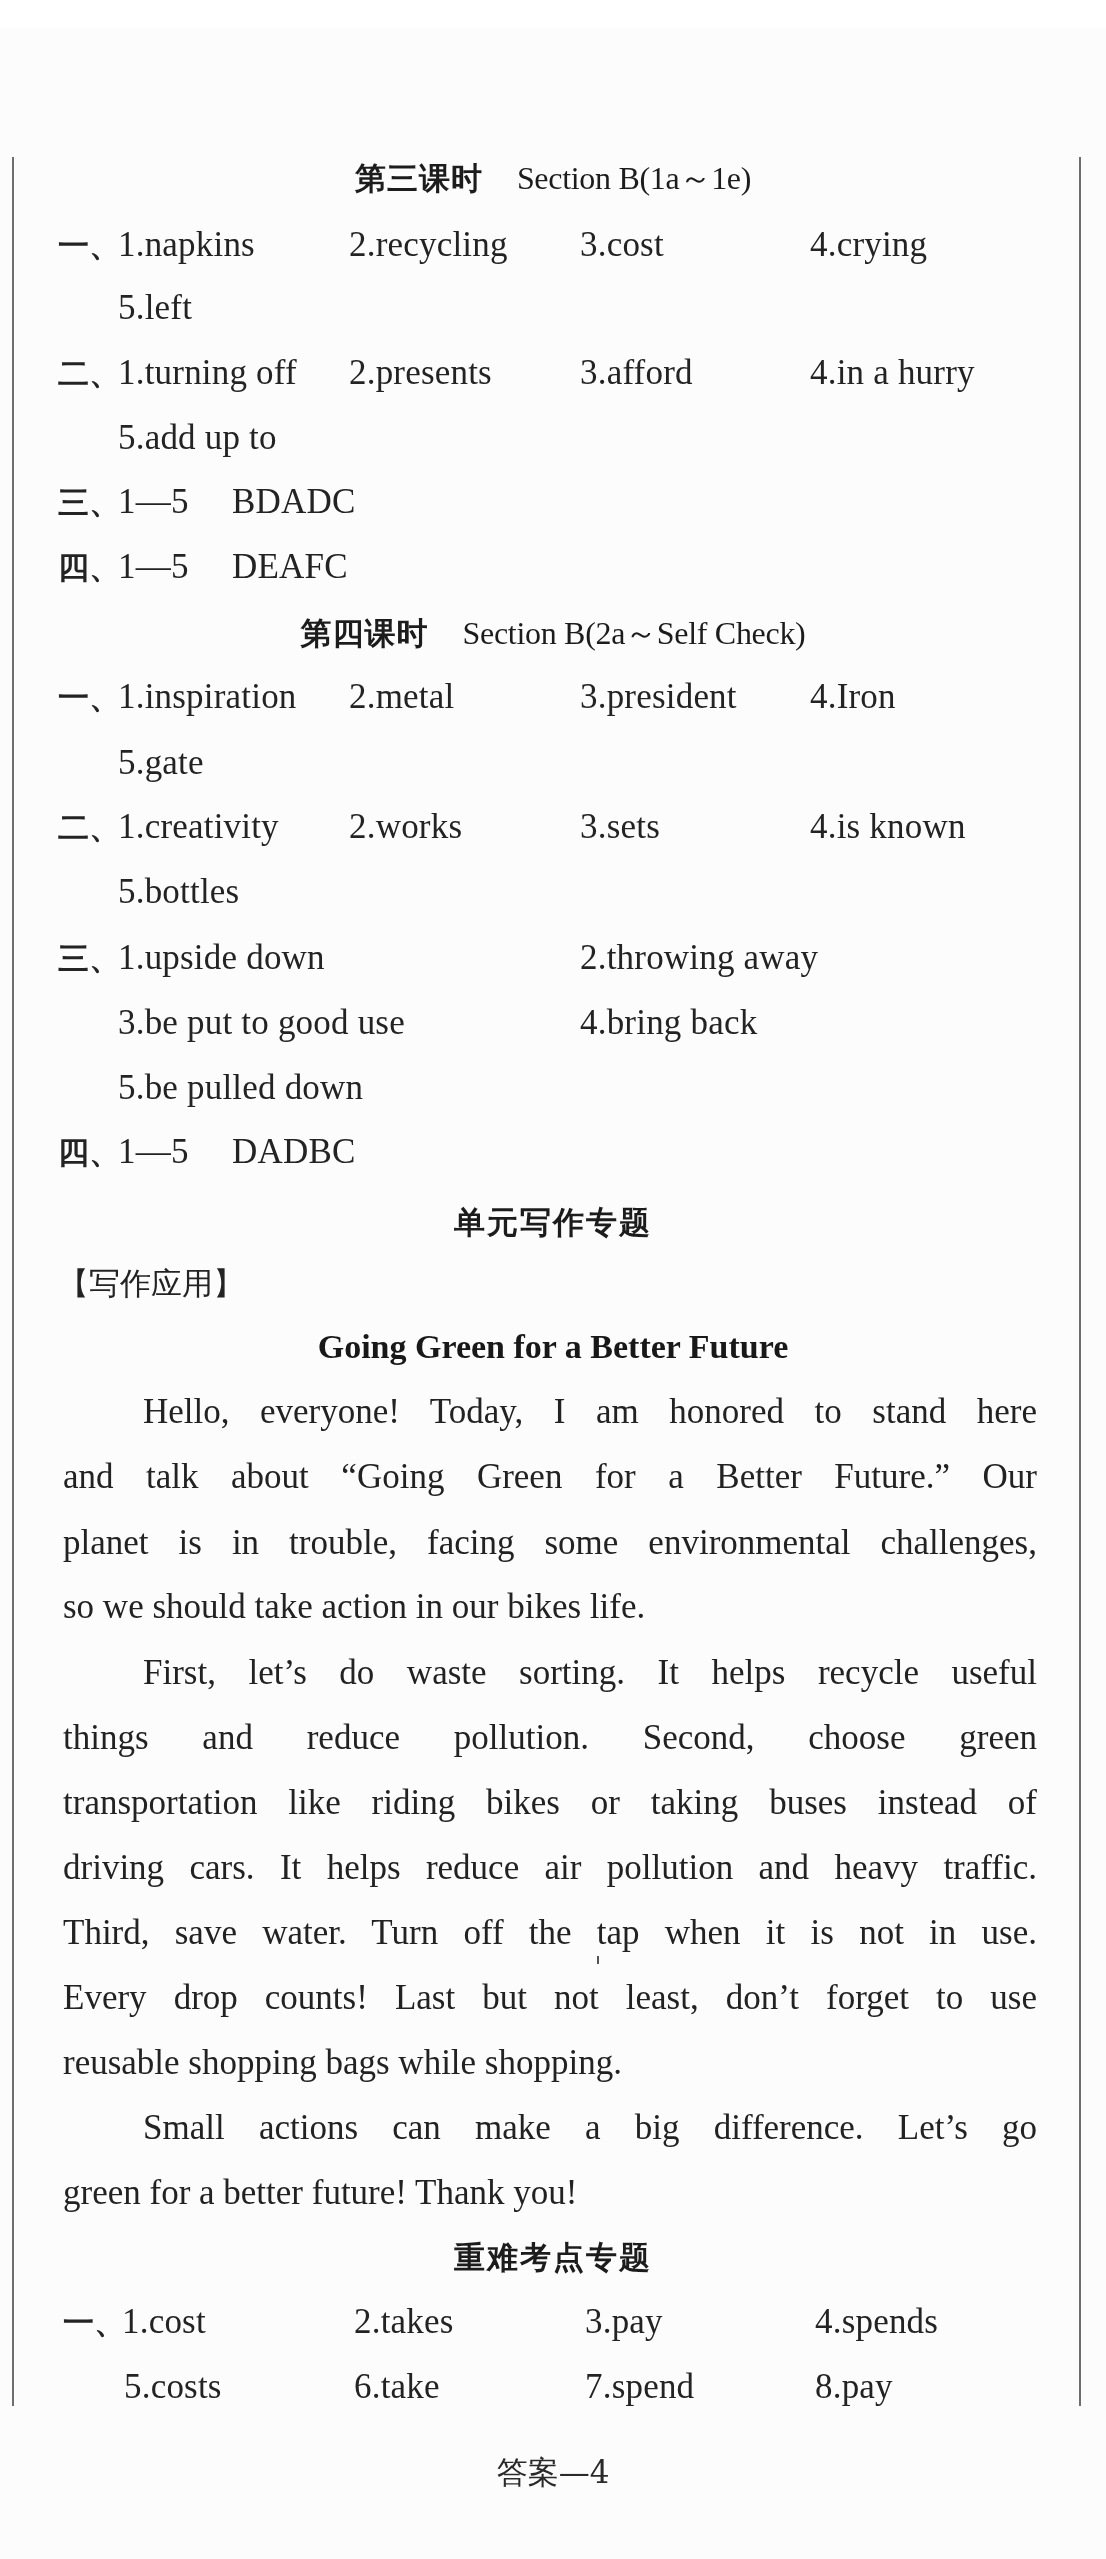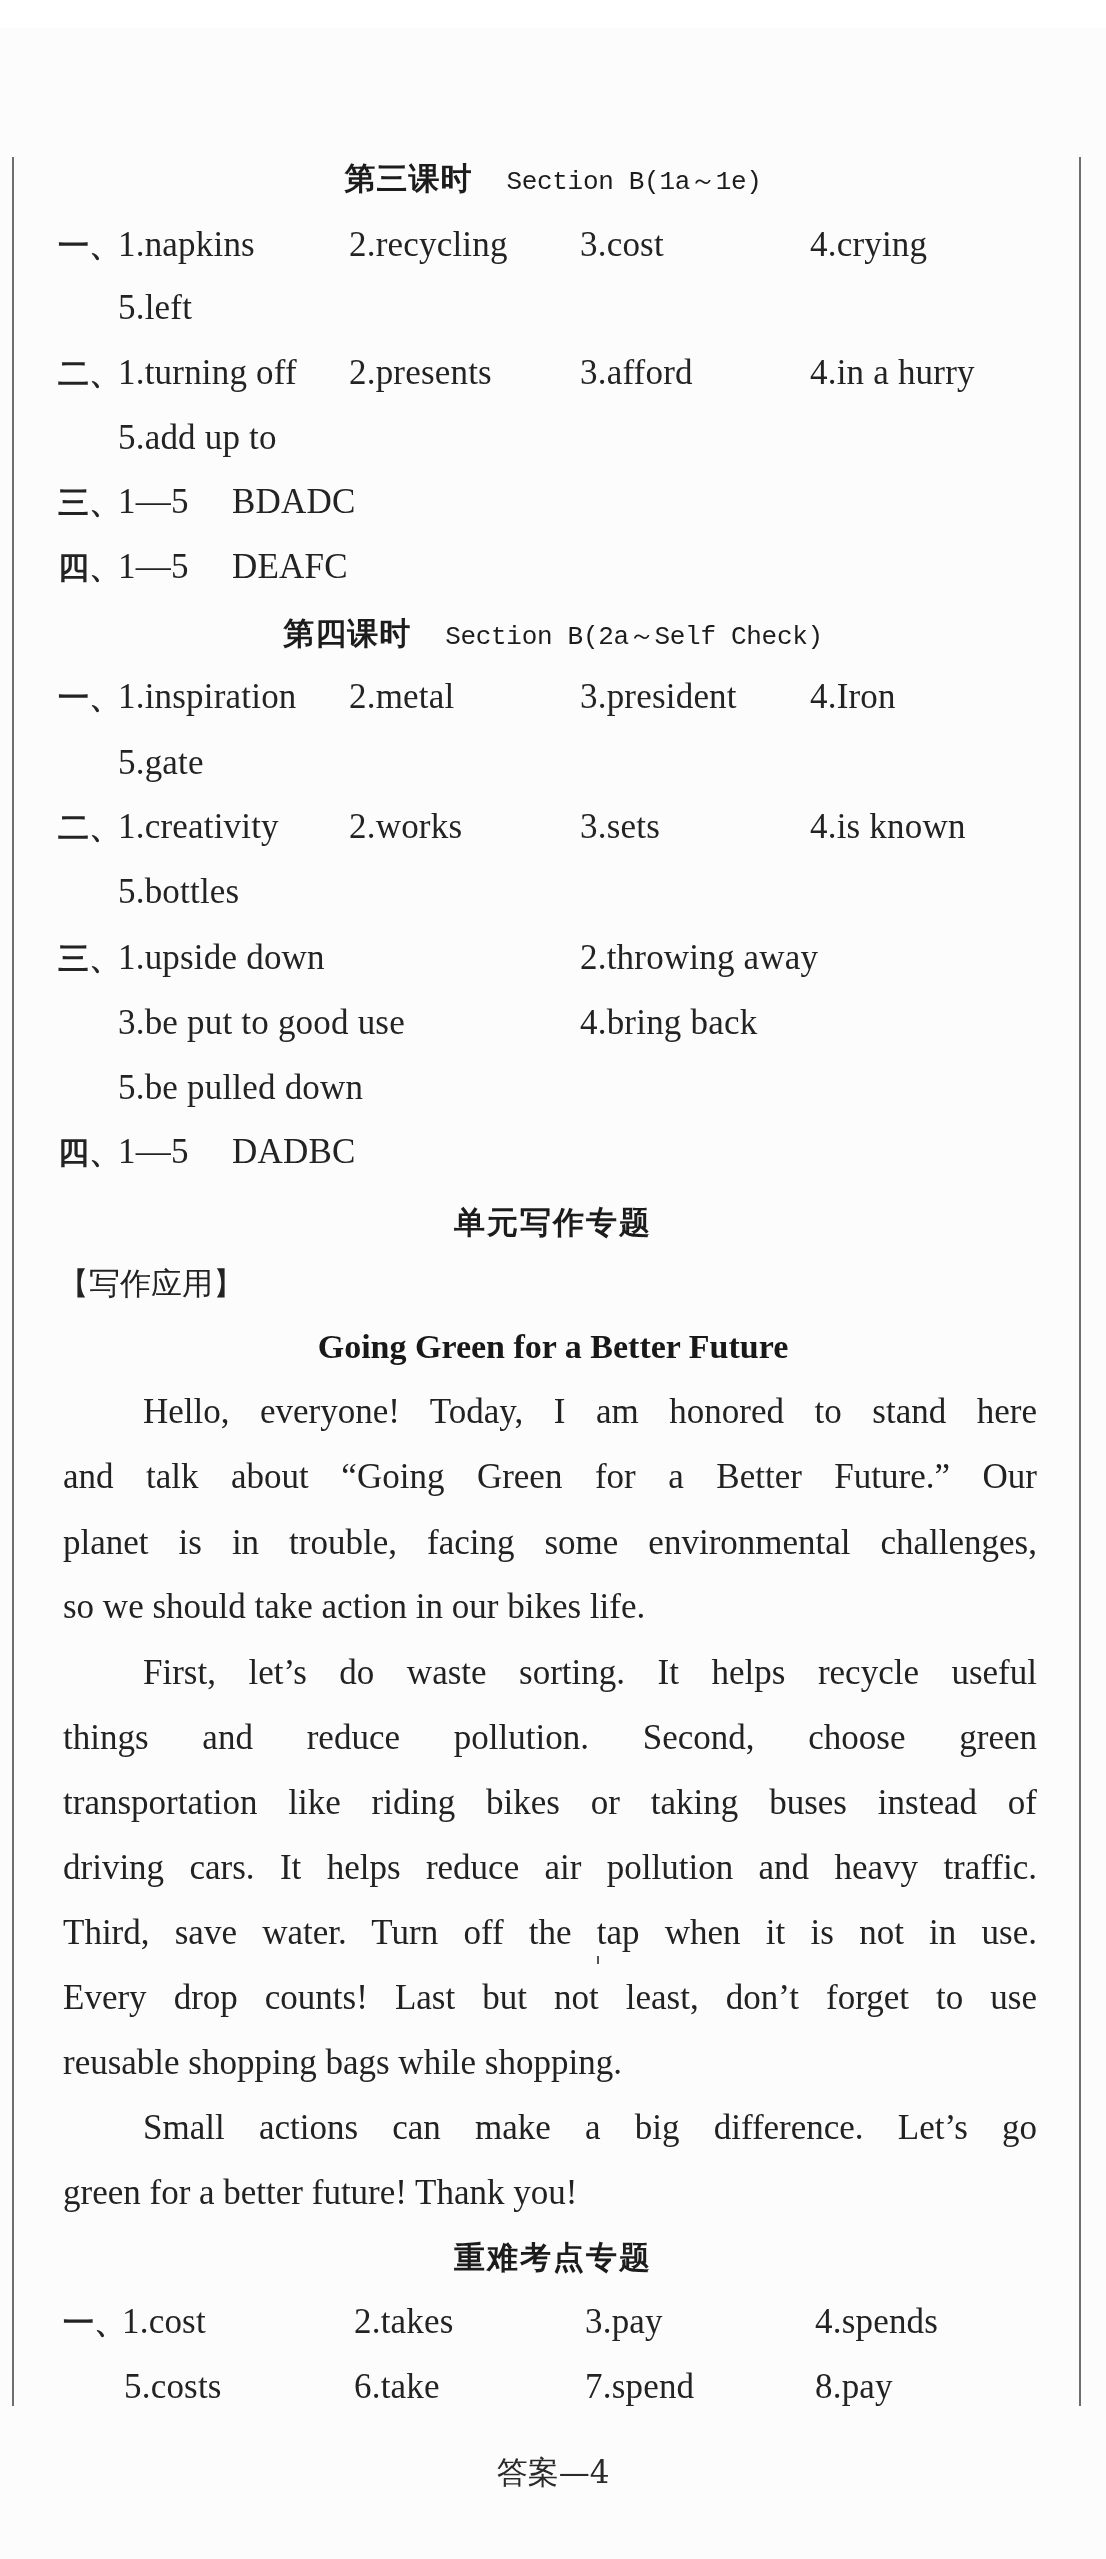--- a/index.html
+++ b/index.html
@@ -15,21 +15,21 @@
 
   .line { position: absolute; height: 44px; line-height: 44px; white-space: nowrap; }
   .serif { font-family: "Liberation Serif", "DejaVu Serif", serif; font-size: 35px; letter-spacing: 0.2px; }
   .heading {
     left: 0; width: 1106px; text-align: center;
     font-family: "DejaVu Sans", "Liberation Sans", sans-serif;
     font-size: 31px; font-weight: normal; color: #1c1c1c;
   }
   .heading .cn { font-weight: bold; letter-spacing: 1px; font-family: Liberation Mono, monospace; }
   .heading .gap { display: inline-block; width: 34px; }
-  .heading .en { font-family: Liberation Mono, monospace; font-size: 26px; letter-spacing: -0.3px; }
+  .heading .en { font-family: Liberation Serif, serif; font-size: 32px; letter-spacing: -0.3px; }
   .topic-heading {
     left: 0; width: 1106px; text-align: center;
     font-family: "DejaVu Sans", sans-serif; font-size: 31px; font-weight: bold; letter-spacing: 2px; color: #1c1c1c;
   }
   .label-bracket { font-family: "DejaVu Serif", serif; font-size: 31px; left: 58px; }
   .essay-title {
     left: 0; width: 1106px; text-align: center;
     font-family: "Liberation Serif", serif; font-size: 34px; font-weight: bold; color: #181818;
   }
 

